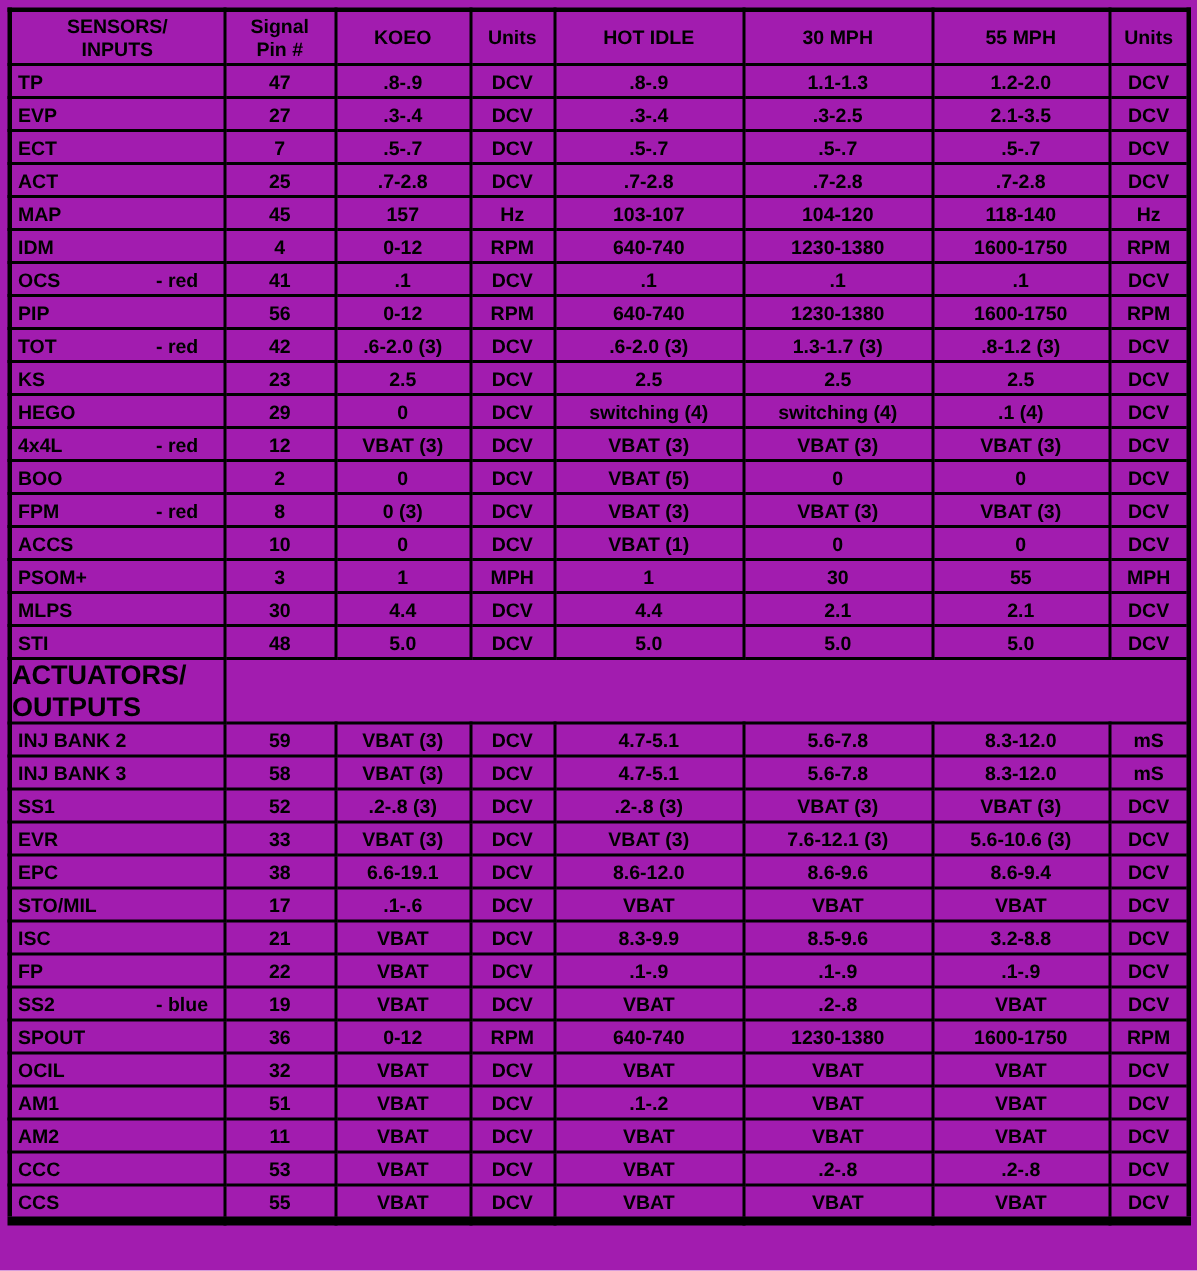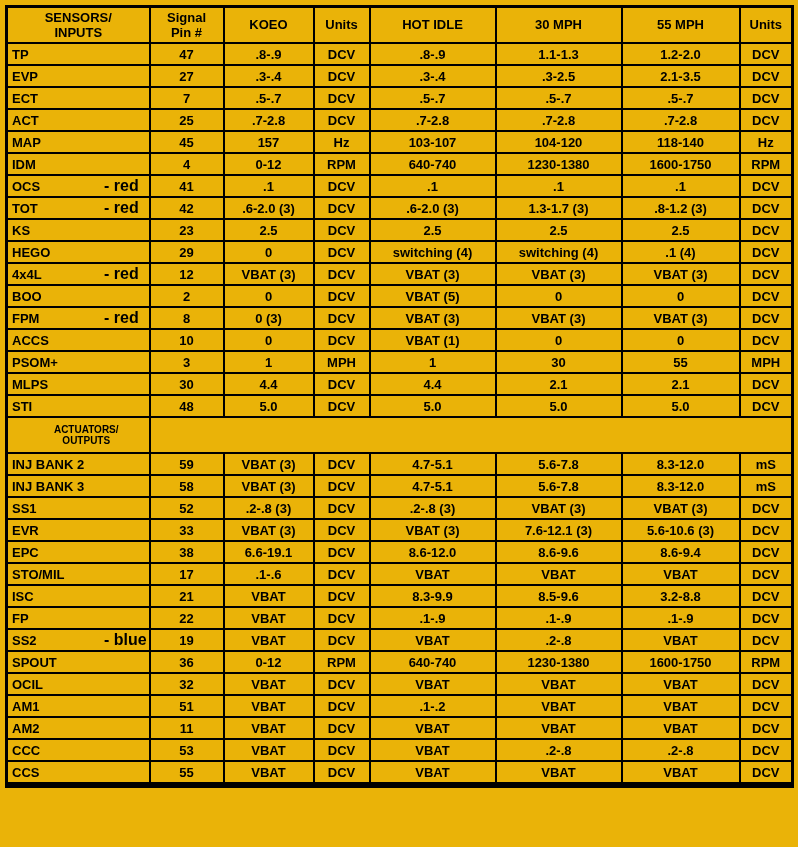--- a/index.html
+++ b/index.html
@@ -4,21 +4,21 @@
 <style>
   html, body {
     margin: 0;
     padding: 0;
     background: #ffffff;
   }
   .page {
     position: relative;
     width: 798px;
     height: 847px;
-    background: #eab308;
+    background: #a21caf;
     font-family: "Liberation Sans", sans-serif;
     color: #000;
     overflow: hidden;
   }
   table.spec {
     position: absolute;
     left: 5px;
     top: 5px;
     width: 786px;
     border-collapse: collapse;
@@ -52,28 +52,28 @@
     text-align: left;
     padding-left: 4px;
     text-decoration: underline;
   }
   .row-name {
     display: inline-block;
     min-width: 92px;
   }
   .row-note {
     display: inline-block;
-    font-size: 16px;
+    font-size: 13px;
   }
   td.section-cell {
-    text-align: center;
-    padding-left: 16px;
+    text-align: left;
+    padding-left: 0;
     height: 34px;
     line-height: 1.15;
-    font-size: 10px;
+    font-size: 18px;
     vertical-align: middle;
   }
   td.section-spacer {
     border-left: 2px solid #000;
   }
 </style>
 </head>
 <body>
 
 <div class="page">
@@ -183,20 +183,30 @@
           <td class="name-cell"><span class="row-name">OCS</span><span class="row-note">- red</span></td>
           <td>41</td>
           <td>.1</td>
           <td>DCV</td>
           <td>.1</td>
           <td>.1</td>
           <td>.1</td>
           <td>DCV</td>
         </tr>
         <tr>
+          <td class="name-cell"><span class="row-name">PIP</span></td>
+          <td>56</td>
+          <td>0-12</td>
+          <td>RPM</td>
+          <td>640-740</td>
+          <td>1230-1380</td>
+          <td>1600-1750</td>
+          <td>RPM</td>
+        </tr>
+        <tr>
           <td class="name-cell"><span class="row-name">TOT</span><span class="row-note">- red</span></td>
           <td>42</td>
           <td>.6-2.0 (3)</td>
           <td>DCV</td>
           <td>.6-2.0 (3)</td>
           <td>1.3-1.7 (3)</td>
           <td>.8-1.2 (3)</td>
           <td>DCV</td>
         </tr>
         <tr>

